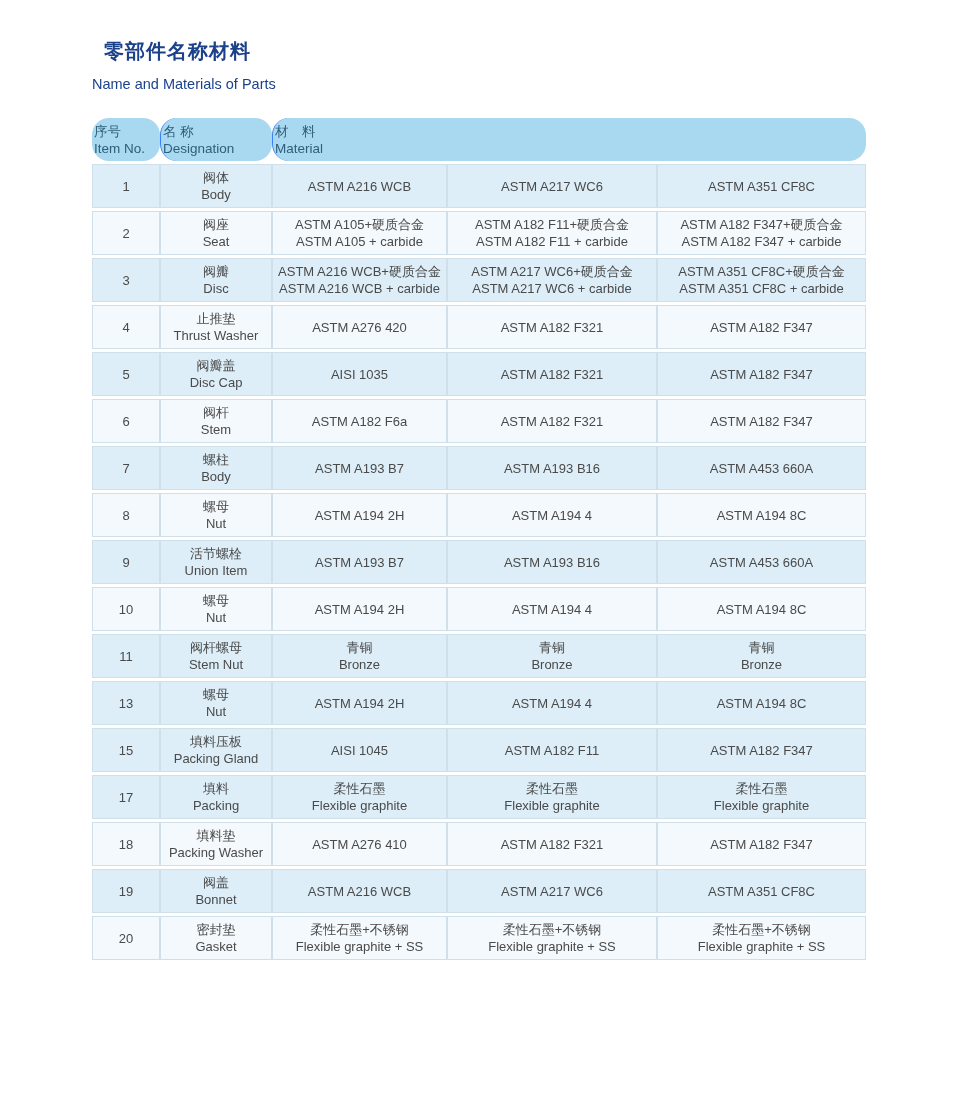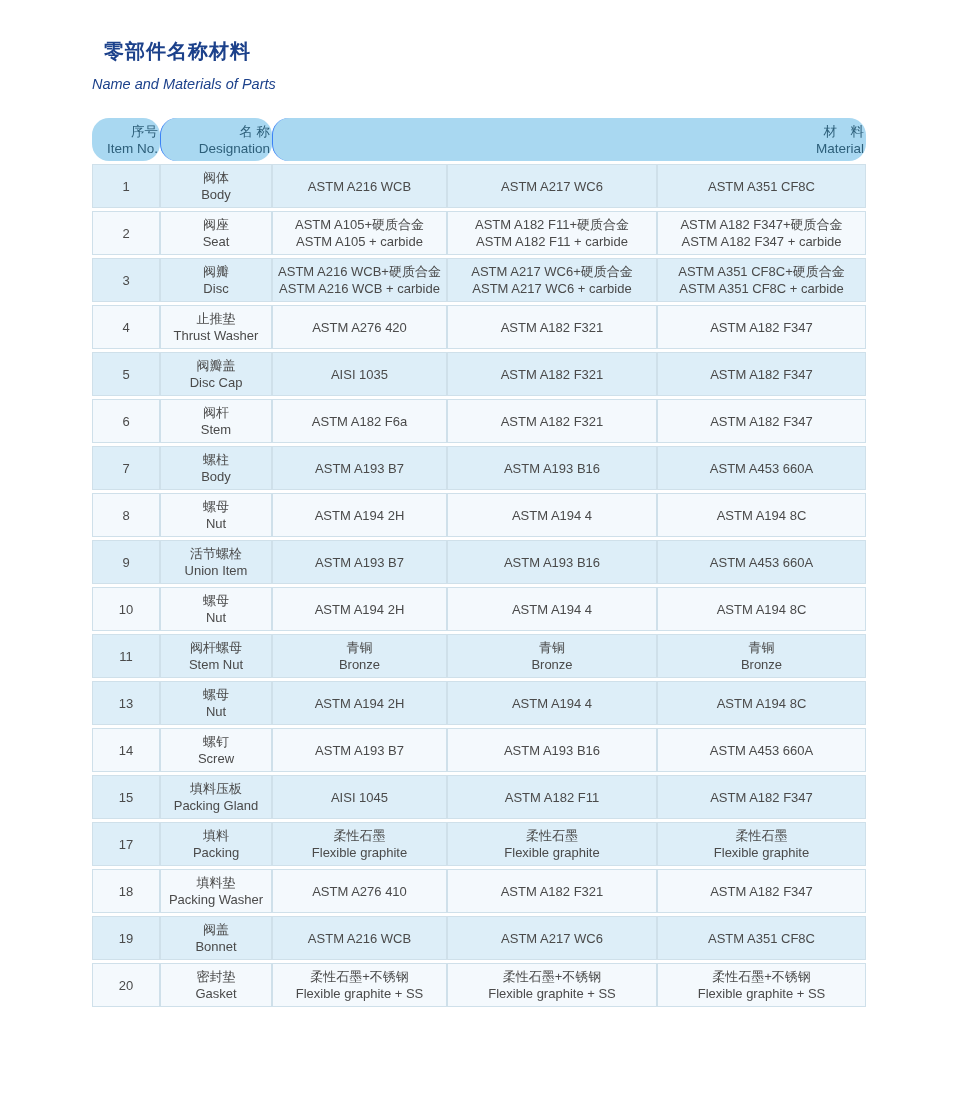--- a/index.html
+++ b/index.html
@@ -19,37 +19,36 @@
     font-weight: bold;
     letter-spacing: 1px;
     color: var(--title-text, #1c418b);
     line-height: 24px;
   }
   .page-subtitle {
     margin: 3px 0 0 0;
     font-size: 14.5px;
     color: var(--title-text, #1c418b);
     line-height: 18px;
-    font-style: italic;
   }
   table.parts {
     margin-top: 22px;
     width: 774px;
     border-collapse: separate;
     border-spacing: 0 3px;
     table-layout: fixed;
   }
   
   thead th {
     background: var(--header-bg, #a9d8f1);
     height: 43px;
     padding: 4px 2px;
     font-weight: normal;
     vertical-align: middle;
-    text-align: right;
+    text-align: left;
     border-radius: 17px;
   }
   thead th .hline {
     font-size: 13.5px;
     line-height: 17px;
     color: var(--header-text, #2d5f7a);
   }
   thead th + th { border-left: 1px solid #3b82f6; }
   
   tbody td {
@@ -199,28 +198,20 @@
 Bronze</td>
         </tr>
         <tr class="odd">
           <td>13</td>
           <td>螺母
 Nut</td>
           <td>ASTM A194 2H</td>
           <td>ASTM A194 4</td>
           <td>ASTM A194 8C</td>
         </tr>
-        <tr class="even">
-          <td>14</td>
-          <td>螺钉
-Screw</td>
-          <td>ASTM A193 B7</td>
-          <td>ASTM A193 B16</td>
-          <td>ASTM A453 660A</td>
-        </tr>
         <tr class="odd">
           <td>15</td>
           <td>填料压板
 Packing Gland</td>
           <td>AISI 1045</td>
           <td>ASTM A182 F11</td>
           <td>ASTM A182 F347</td>
         </tr>
         <tr class="odd">
           <td>17</td>

